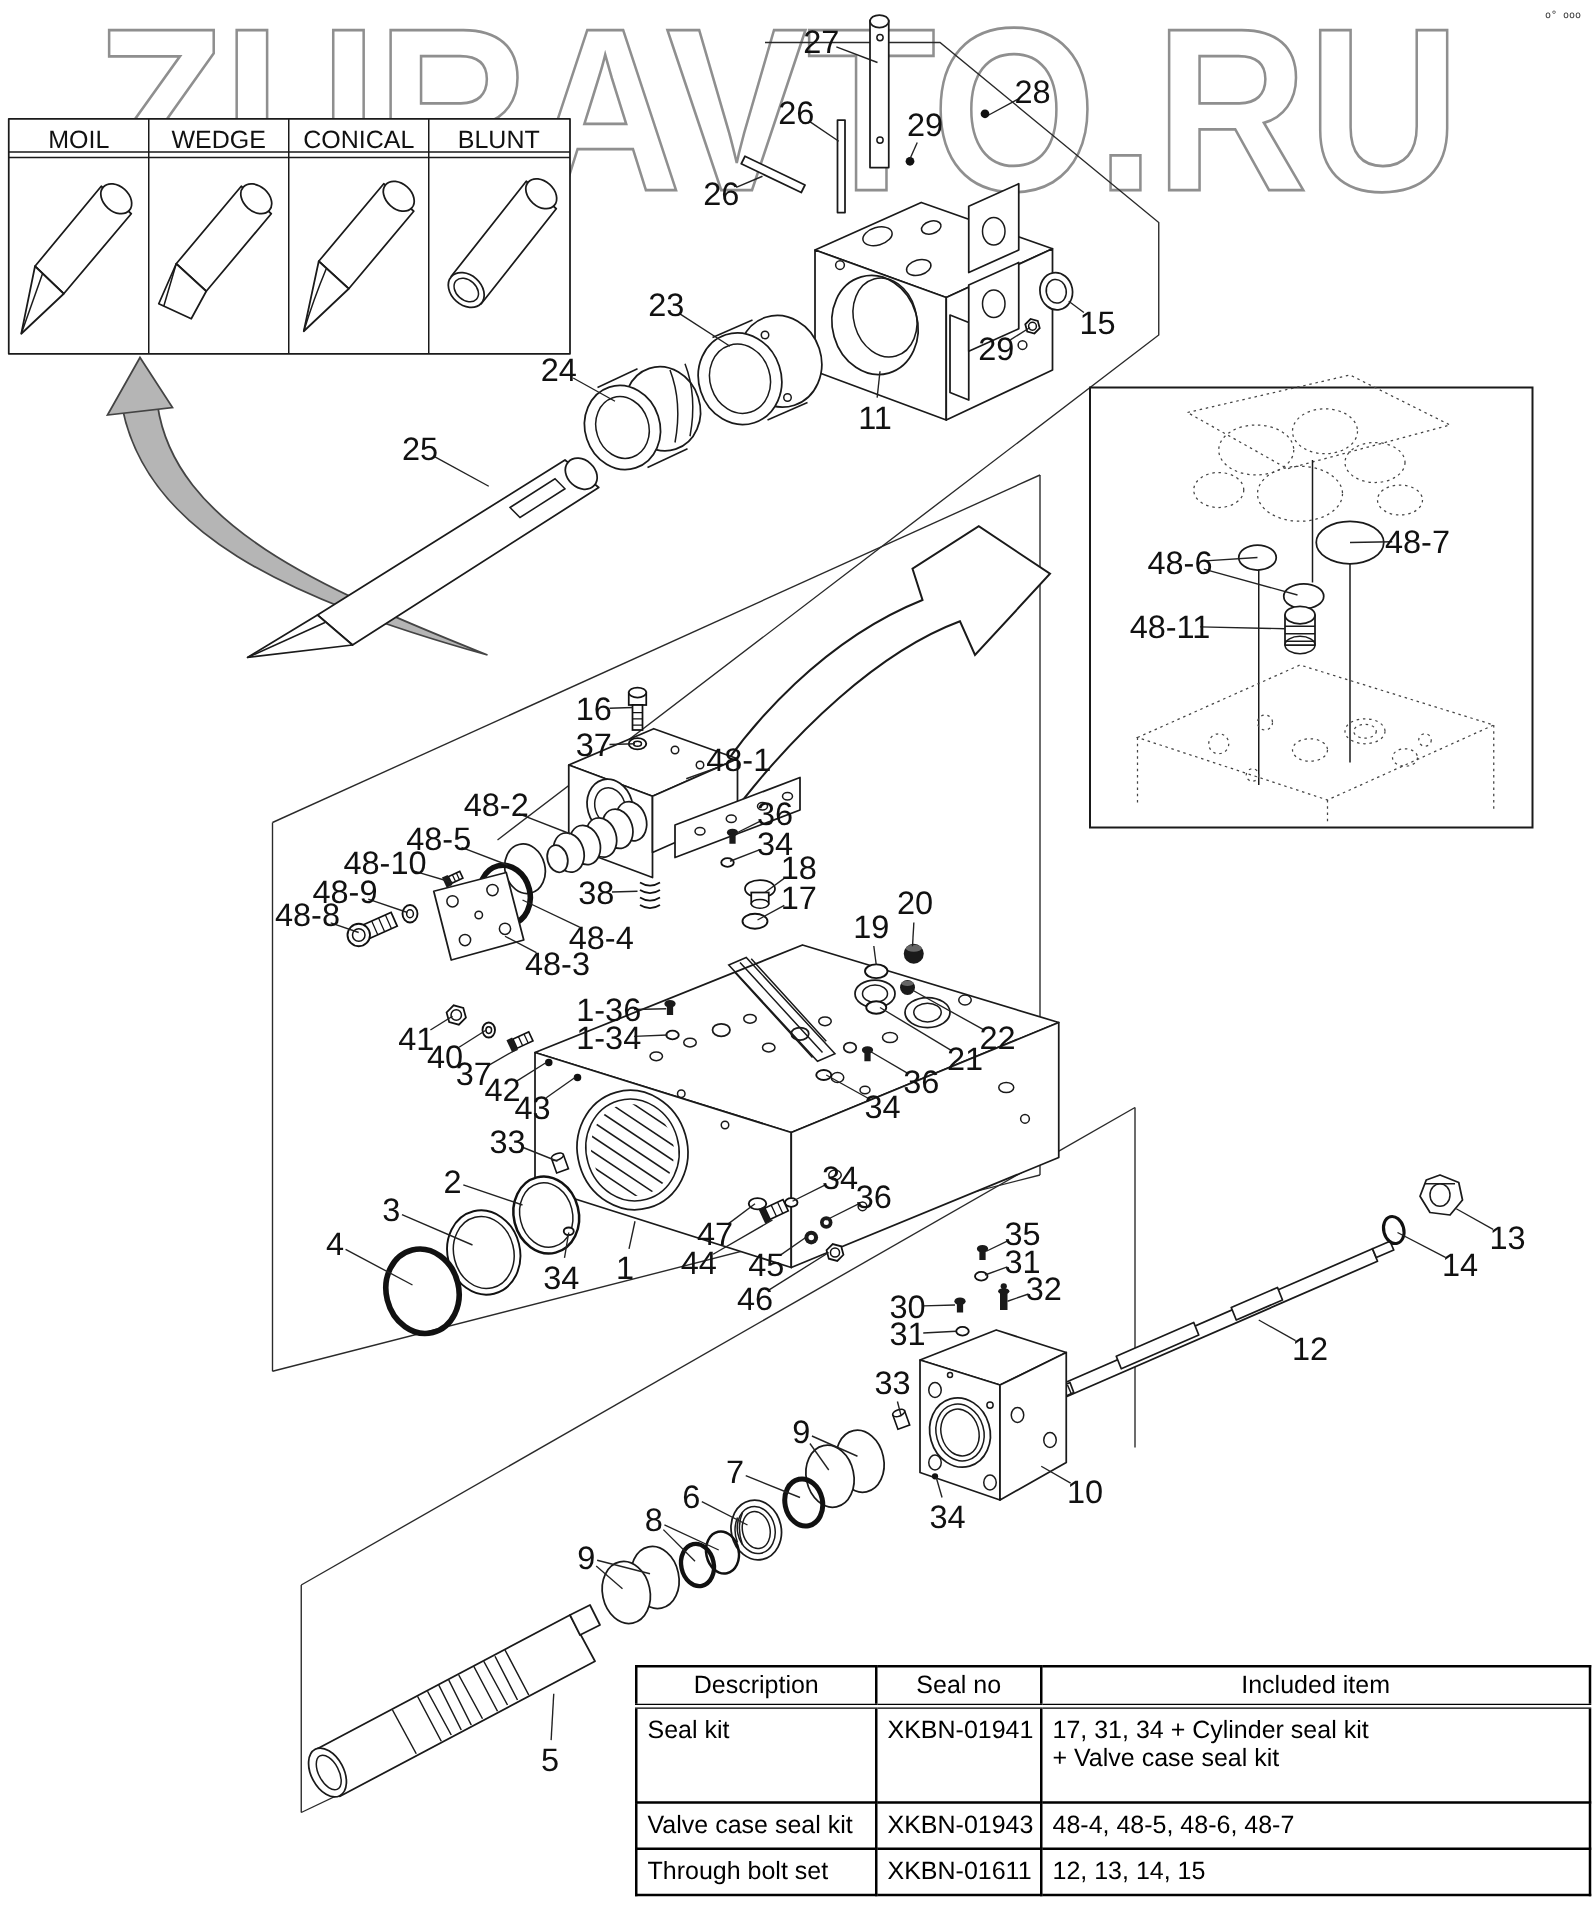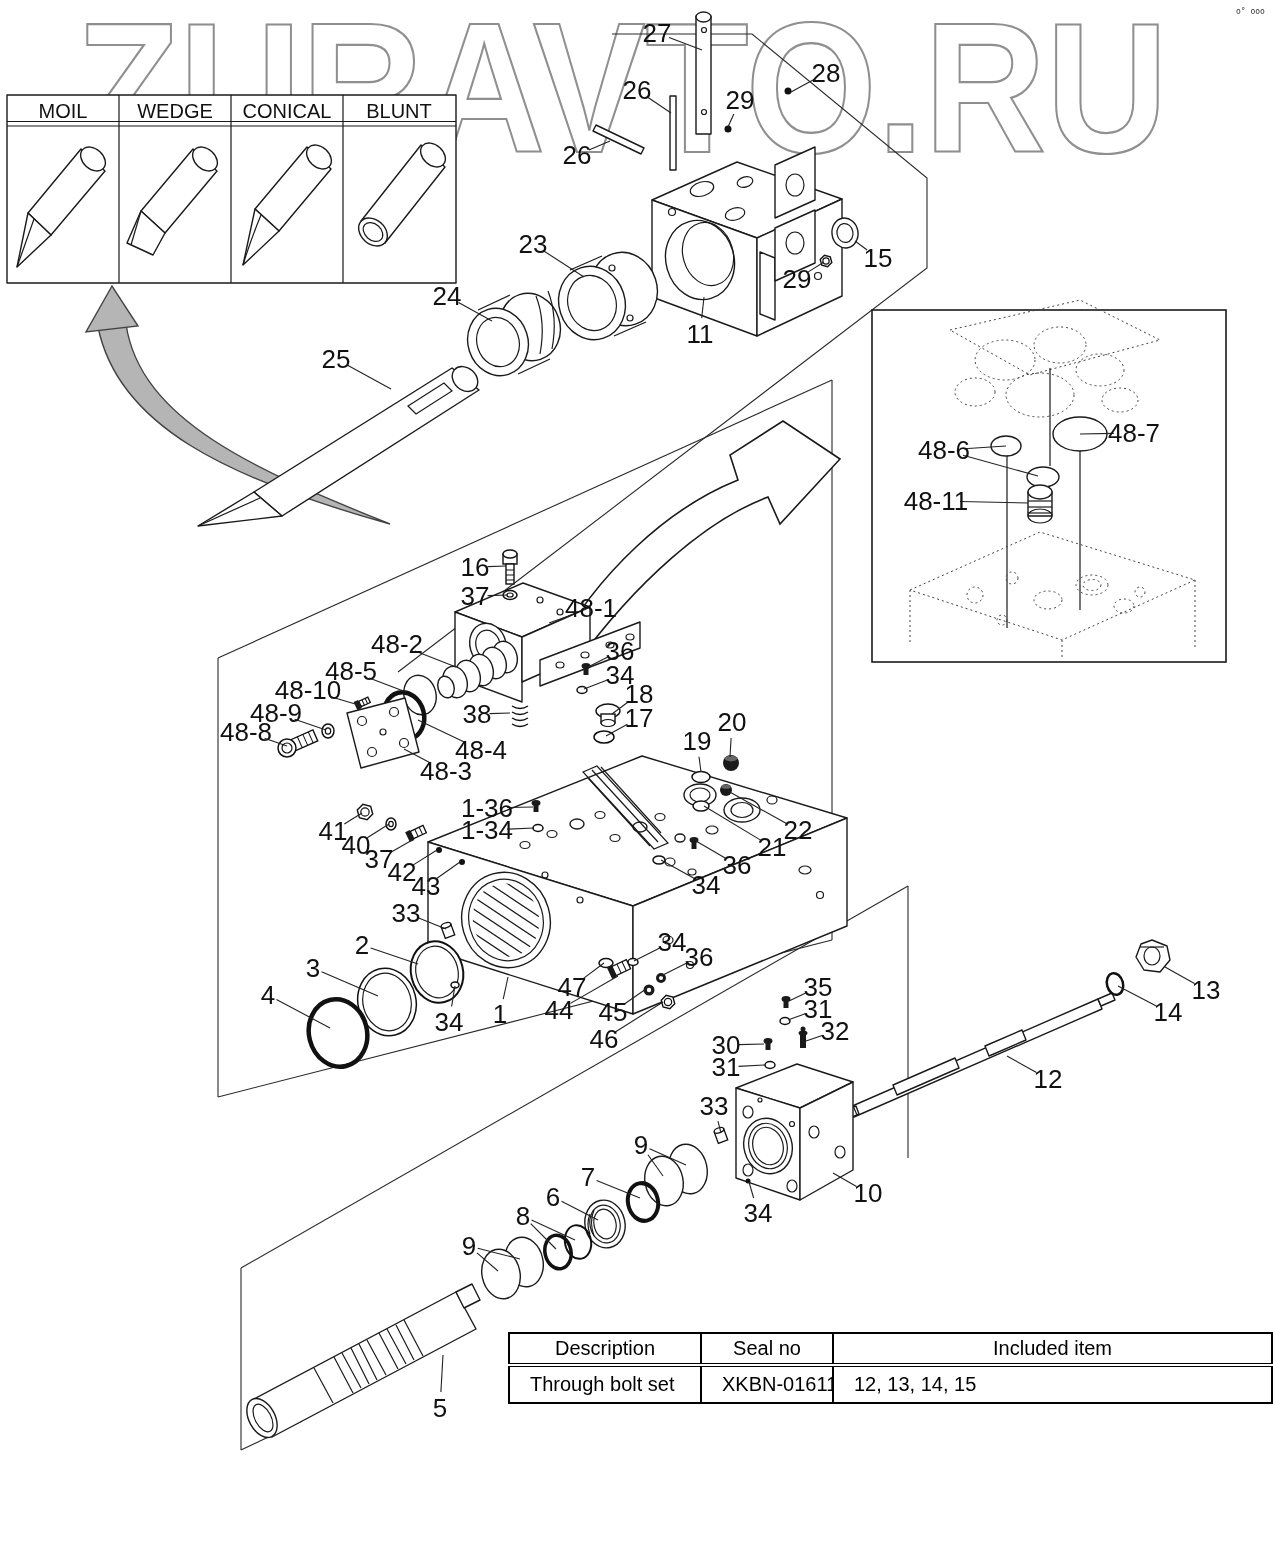--- a/index.html
+++ b/index.html
@@ -12,21 +12,21 @@
   .frame{fill:none;stroke:#2a2a2a;stroke-width:1.1;}
   .ld{stroke:#222;stroke-width:1.1;}
   .cl{font:26px "Liberation Sans",sans-serif;fill:#111;text-anchor:middle;}
   .toollabel{font:20px "Liberation Sans",sans-serif;fill:#111;text-anchor:middle;}
   .wm{font:bold 186px "Liberation Sans",sans-serif;fill:none;stroke:#8f8f8f;stroke-width:2.2;}
   .cornermark{font:8px "DejaVu Sans Mono",monospace;fill:#333;}
   .dotted{fill:none;stroke:#444;stroke-width:1;stroke-dasharray:2,3;}
   
   .parts-table{position:absolute;left:508px;top:1332px;width:765px;font-size:20px;color:#000;}
   .parts-table table{border-collapse:collapse;width:100%;table-layout:fixed;}
-  .parts-table th,.parts-table td{border:2px solid #000;padding:2px 20px;vertical-align:middle;
+  .parts-table th,.parts-table td{border:2px solid #000;padding:2px 8px;vertical-align:middle;
        overflow:hidden;white-space:nowrap;}
   .parts-table th{font-weight:normal;text-align:center;height:25px;border-bottom:4px double #000;}
   .parts-table tr.r0 td{height:66px;vertical-align:top;padding-top:6px;}
   .parts-table tr.rn td{height:31px;}
   .parts-table td.desc{text-align:left;}
   .parts-table td.pno{text-align:left;}
   .parts-table td.inc{text-align:left;}
 </style>
 </head>
 <body>
@@ -722,20 +722,33 @@
           <col>
         </colgroup>
     <thead>
       <tr>
         <th>Description</th>
         <th>Seal no</th>
         <th>Included item</th>
       </tr>
     </thead>
     <tbody>
+      <tr class="r0">
+        <td class="desc">Seal kit</td>
+        <td class="pno">XKBN-01941</td>
+        <td class="inc">
+          <div>17, 31, 34 + Cylinder seal kit</div>
+          <div>+ Valve case seal kit</div>
+        </td>
+      </tr>
+      <tr class="rn">
+        <td class="desc">Valve case seal kit</td>
+        <td class="pno">XKBN-01943</td>
+        <td class="inc">48-4, 48-5, 48-6, 48-7</td>
+      </tr>
       <tr class="rn">
         <td class="desc">Through bolt set</td>
         <td class="pno">XKBN-01611</td>
         <td class="inc">12, 13, 14, 15</td>
       </tr>
     </tbody>
   </table>
 </div>
 </div>
 

